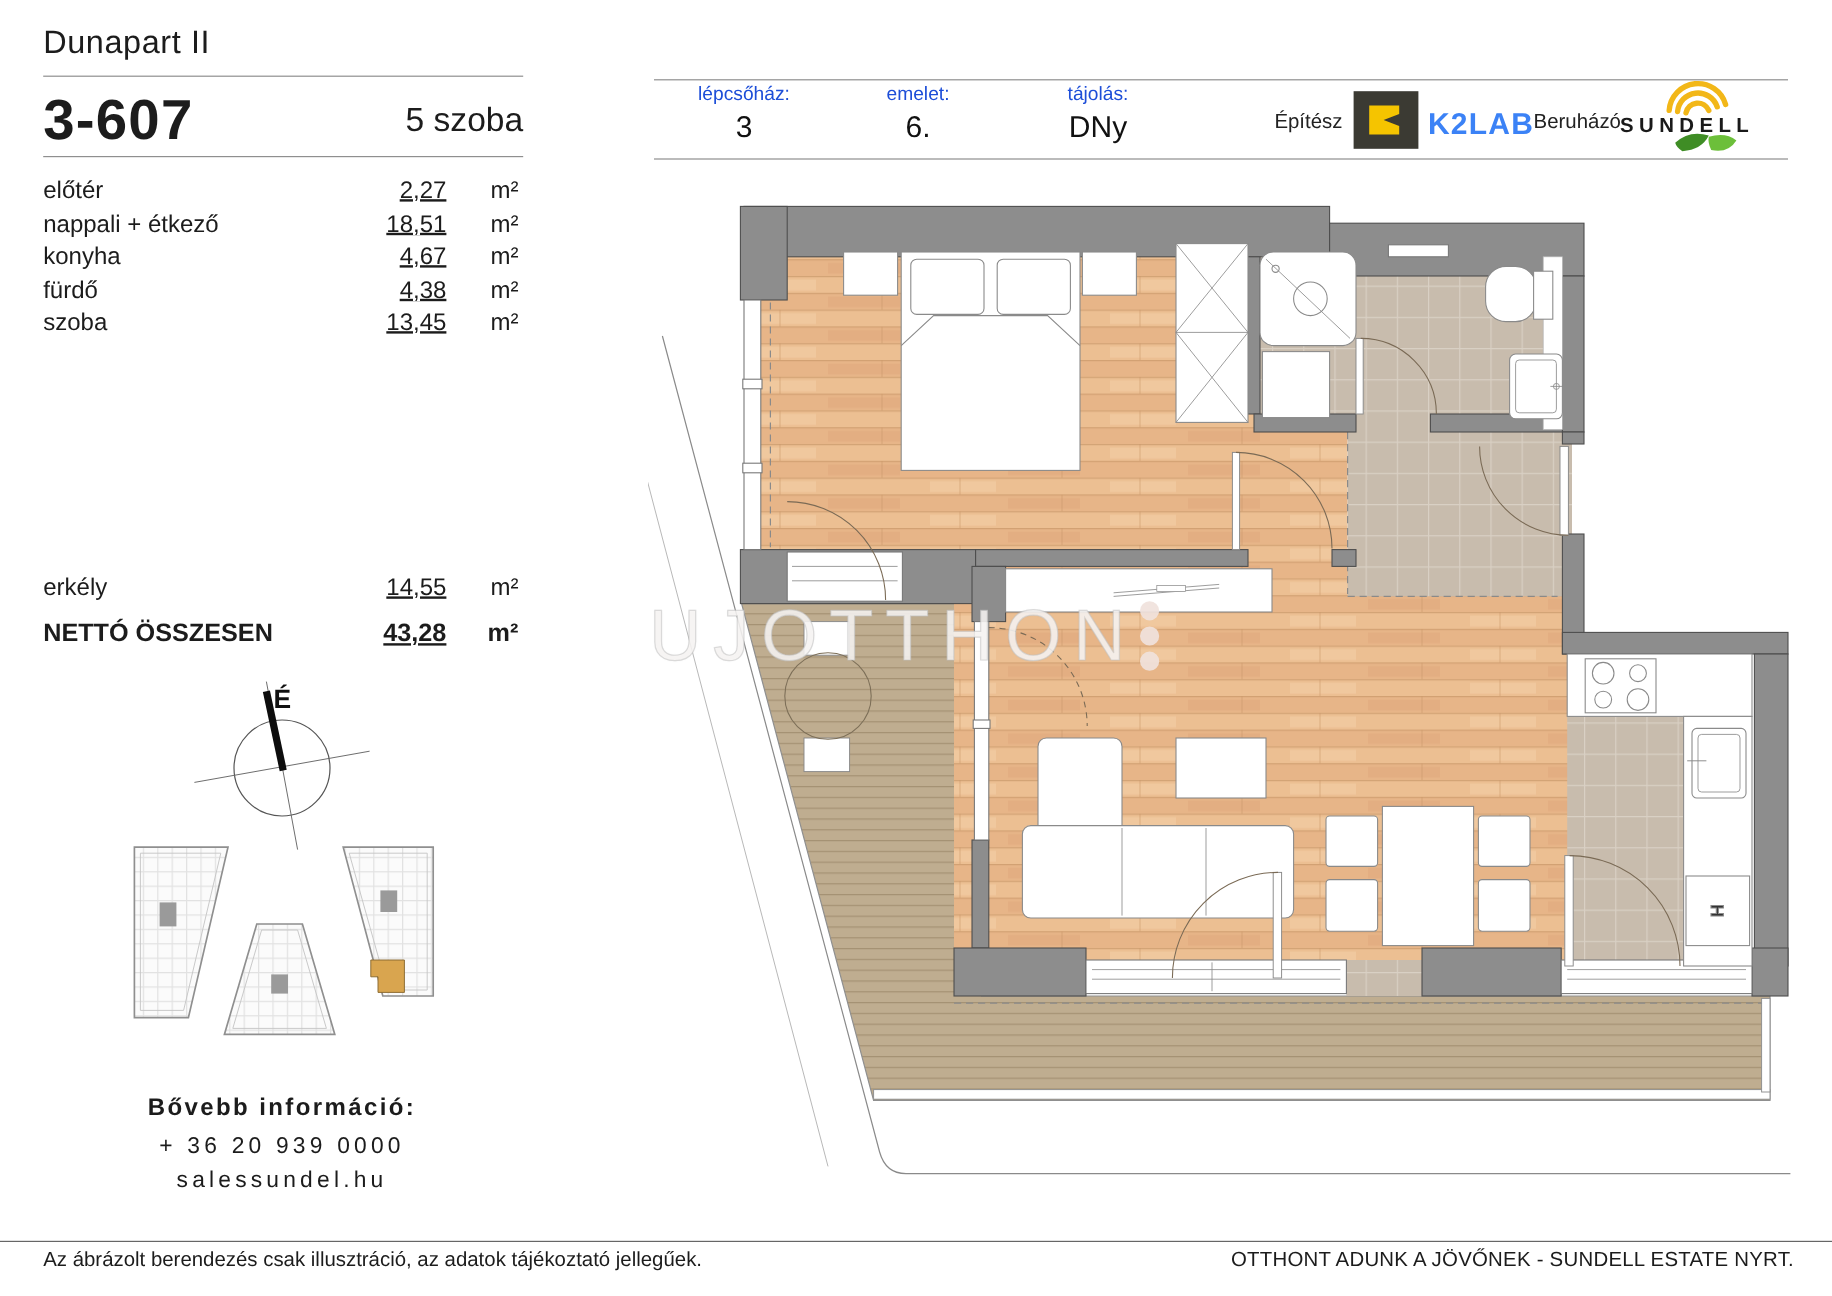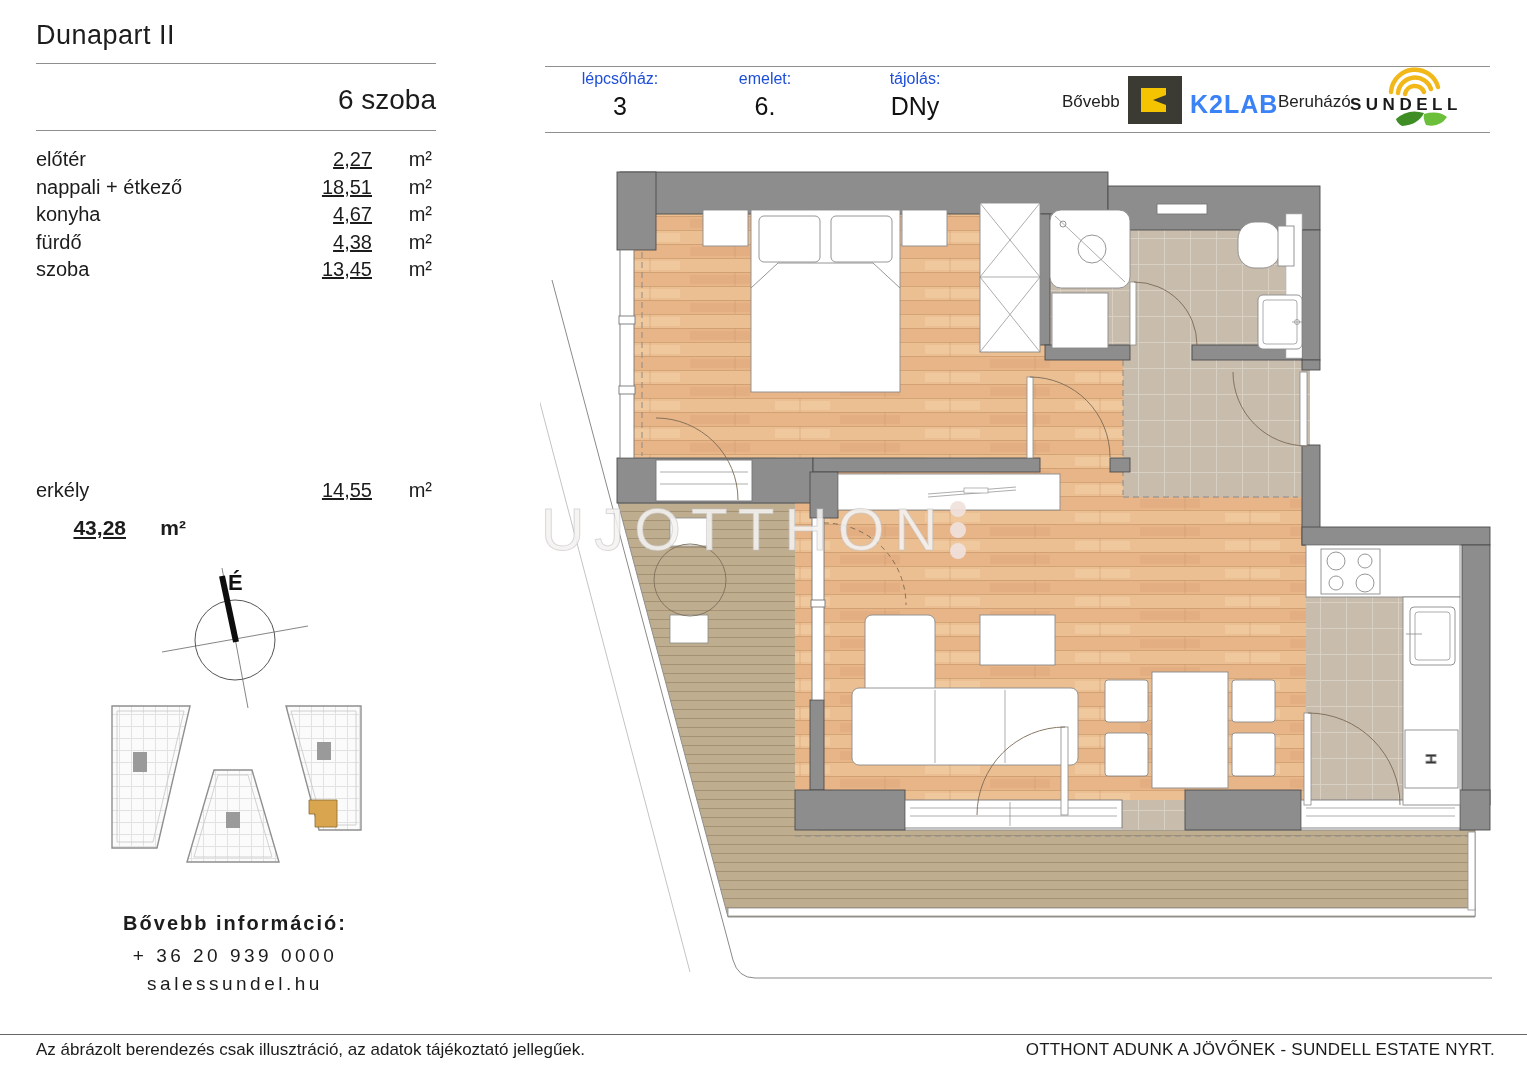--- a/index.html
+++ b/index.html
@@ -35,40 +35,41 @@
   .wm-dots i{width:16px;height:16px;border-radius:50%;background:rgba(240,226,220,.92);}
   svg text{font-family:"Liberation Sans",sans-serif;}
 </style>
 </head>
 <body>
 
 <div class="page">
 
   <div class="abs project-title">Dunapart II</div>
   <div class="rule" style="left:36px;top:63px;width:400px;"></div>
-  <div class="abs unit-type">6 szoba</div>
+  <div class="abs unit-id">3-607</div>
+  <div class="abs unit-type">5 szoba</div>
   <div class="rule" style="left:36px;top:130px;width:400px;"></div>
 
   <div class="rule" style="left:545px;top:66px;width:945px;"></div>
   <div class="rule" style="left:545px;top:132px;width:945px;"></div>
 
   <div class="abs hfield" style="left:545px;width:150px;">
     <div class="lab">lépcsőház:</div>
     <div class="val">3</div>
   </div>
   <div class="abs hfield" style="left:690px;width:150px;">
     <div class="lab">emelet:</div>
     <div class="val">6.</div>
   </div>
   <div class="abs hfield" style="left:835px;width:160px;">
     <div class="lab">tájolás:</div>
     <div class="val">DNy</div>
   </div>
 
-  <div class="abs brandlab" style="left:1062px;">Bővebb</div>
+  <div class="abs brandlab" style="left:1062px;">Építész</div>
   <div class="abs k2lab-box">
     <svg width="54" height="48" viewBox="0 0 54 48">
       <polygon points="13,12 38,12 38,19 25,24 38,29 38,36 13,36" fill="#f5c400"></polygon>
     </svg>
   </div>
   <div class="abs k2lab-text">K2LAB</div>
   <div class="abs brandlab" style="left:1278px;">Beruházó</div>
   <div class="abs" style="left:1348px;top:62px;">
     <svg width="120" height="74" viewBox="0 0 120 74">
       <path d="M43,30 A24,24 0 0 1 90,25" fill="none" stroke="#f2b718" stroke-width="4.5" stroke-linecap="round"></path>
@@ -110,20 +111,21 @@
 
   <div class="abs arealist" style="top:477px;">
     <div class="arow">
       <span class="nm">erkély</span>
       <span class="vl">14,55</span>
       <span class="un">m²</span>
     </div>
   </div>
   <div class="abs arealist" style="top:514px;">
     <div class="arow bold" style="font-size:21px;">
+      <span class="nm">NETTÓ ÖSSZESEN</span>
       <span class="vl">43,28</span>
       <span class="un">m²</span>
     </div>
   </div>
 
   <div class="abs" style="left:160px;top:560px;">
     <svg width="150" height="150" viewBox="0 0 150 150">
       <circle cx="75" cy="80" r="40" fill="none" stroke="#555" stroke-width="1"></circle>
       <g stroke="#666" stroke-width="0.8">
         <line x1="2" y1="92" x2="148" y2="66"></line>

